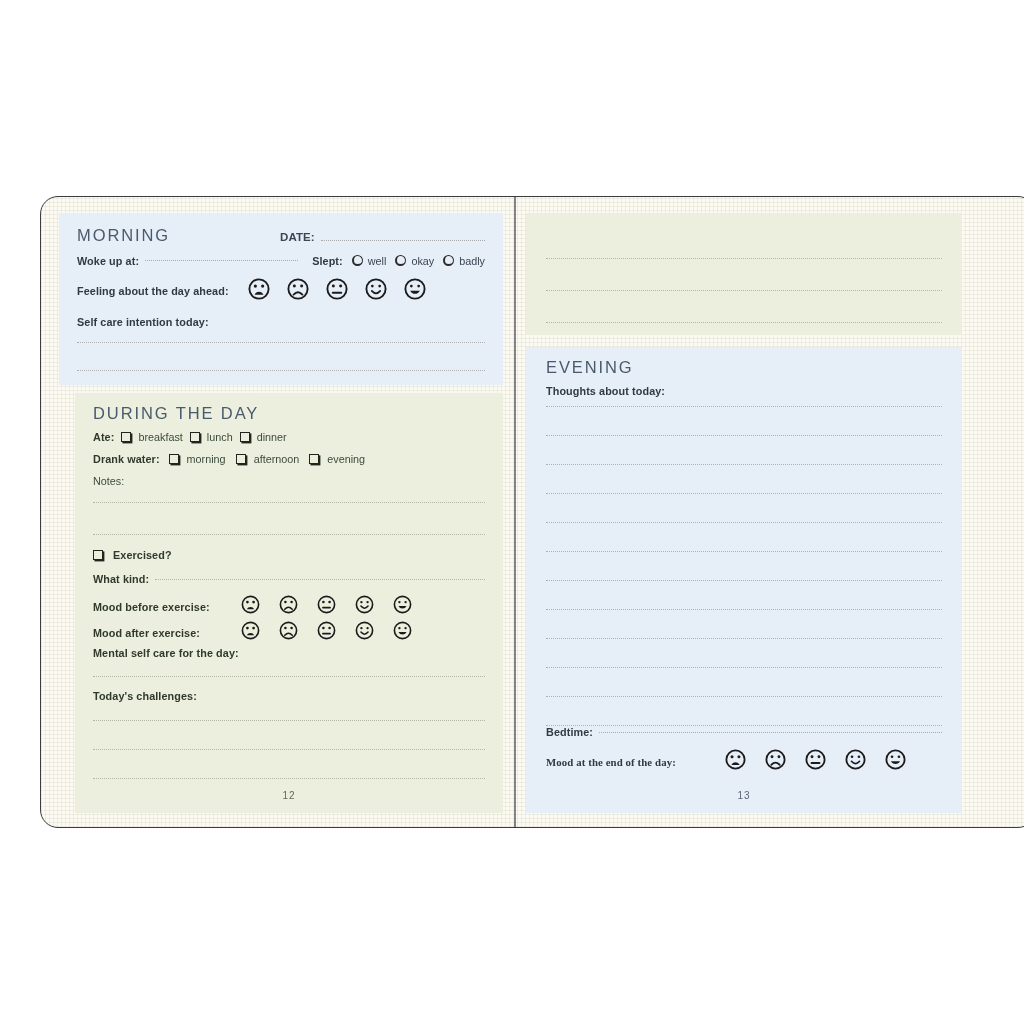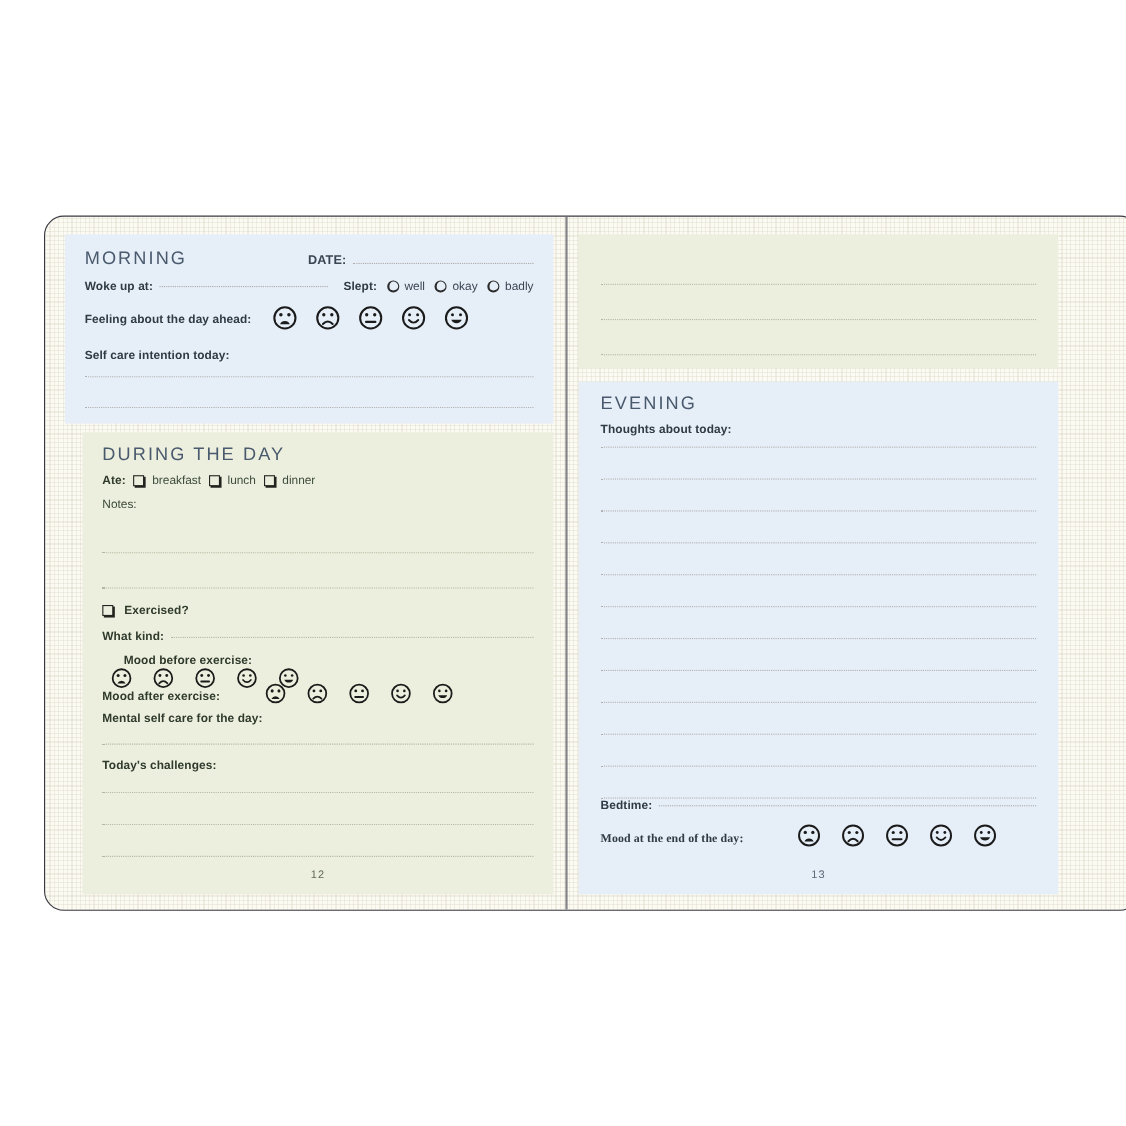--- a/index.html
+++ b/index.html
@@ -219,41 +219,50 @@
       <div class="row" style="margin-top:3px;">
         <span class="lbl lbl-green">Ate:</span>
         <span class="cbox" style="margin-left:7px;"></span>
         <span class="opt" style="margin-left:7px;">breakfast</span>
         <span class="cbox" style="margin-left:7px;"></span>
         <span class="opt" style="margin-left:7px;">lunch</span>
         <span class="cbox" style="margin-left:7px;"></span>
         <span class="opt" style="margin-left:7px;">dinner</span>
       </div>
 
+      <div class="row" style="margin-top:10px;">
+        <span class="lbl lbl-green">Drank water:</span>
+        <span class="cbox" style="margin-left:9px;"></span>
+        <span class="opt" style="margin-left:8px;">morning</span>
+        <span class="cbox" style="margin-left:10px;"></span>
+        <span class="opt" style="margin-left:8px;">afternoon</span>
+        <span class="cbox" style="margin-left:10px;"></span>
+        <span class="opt" style="margin-left:8px;">evening</span>
+      </div>
 
       <div class="row" style="margin-top:10px;">
         <span class="note-lbl">Notes:</span>
       </div>
 
       <div class="lines" id="lines-notes" style="top:108px;">
           <div class="wline wline-green" style="margin-top: 0px;"></div>
           <div class="wline wline-green" style="margin-top: 30px;"></div>
         </div>
 
       <div class="row" style="position:absolute;left:18px;top:156px;">
         <span class="cbox"></span>
         <span class="lbl lbl-green" style="margin-left:10px;">Exercised?</span>
       </div>
 
       <div class="row" style="position:absolute;left:18px;right:18px;top:180px;">
         <span class="lbl lbl-green">What kind:</span>
         <span class="fillrule" style="border-bottom:1px dotted #b4b6a1;"></span>
       </div>
 
-      <div class="row" style="position:absolute;left:18px;top:202px;flex-direction:column;">
+      <div class="row" style="position:absolute;left:18px;top:202px;">
         <span class="lbl lbl-green" style="width:140px;display:inline-block;">Mood before exercise:</span>
         <span class="faces" id="faces-before" style="margin-left:8px;">
             <span class="face" style="margin-right: 19px;"><svg width="19" height="19" viewBox="0 0 19 19">
                 <circle cx="9.5" cy="9.5" r="8.1" fill="none" stroke="#1b1b1b" stroke-width="1.6150000000000002"></circle>
                 <circle cx="6.422000000000001" cy="7.07" r="1.3679999999999999" fill="#1b1b1b"></circle>
                 <circle cx="12.578" cy="7.07" r="1.3679999999999999" fill="#1b1b1b"></circle>
                 <path d="M 5.774 14.36 A 4.05 4.05 0 0 1 13.225999999999999 14.36 Z" fill="#1b1b1b"></path>
               </svg></span>
             <span class="face" style="margin-right: 19px;"><svg width="19" height="19" viewBox="0 0 19 19">
                 <circle cx="9.5" cy="9.5" r="8.1" fill="none" stroke="#1b1b1b" stroke-width="1.6150000000000002"></circle>

